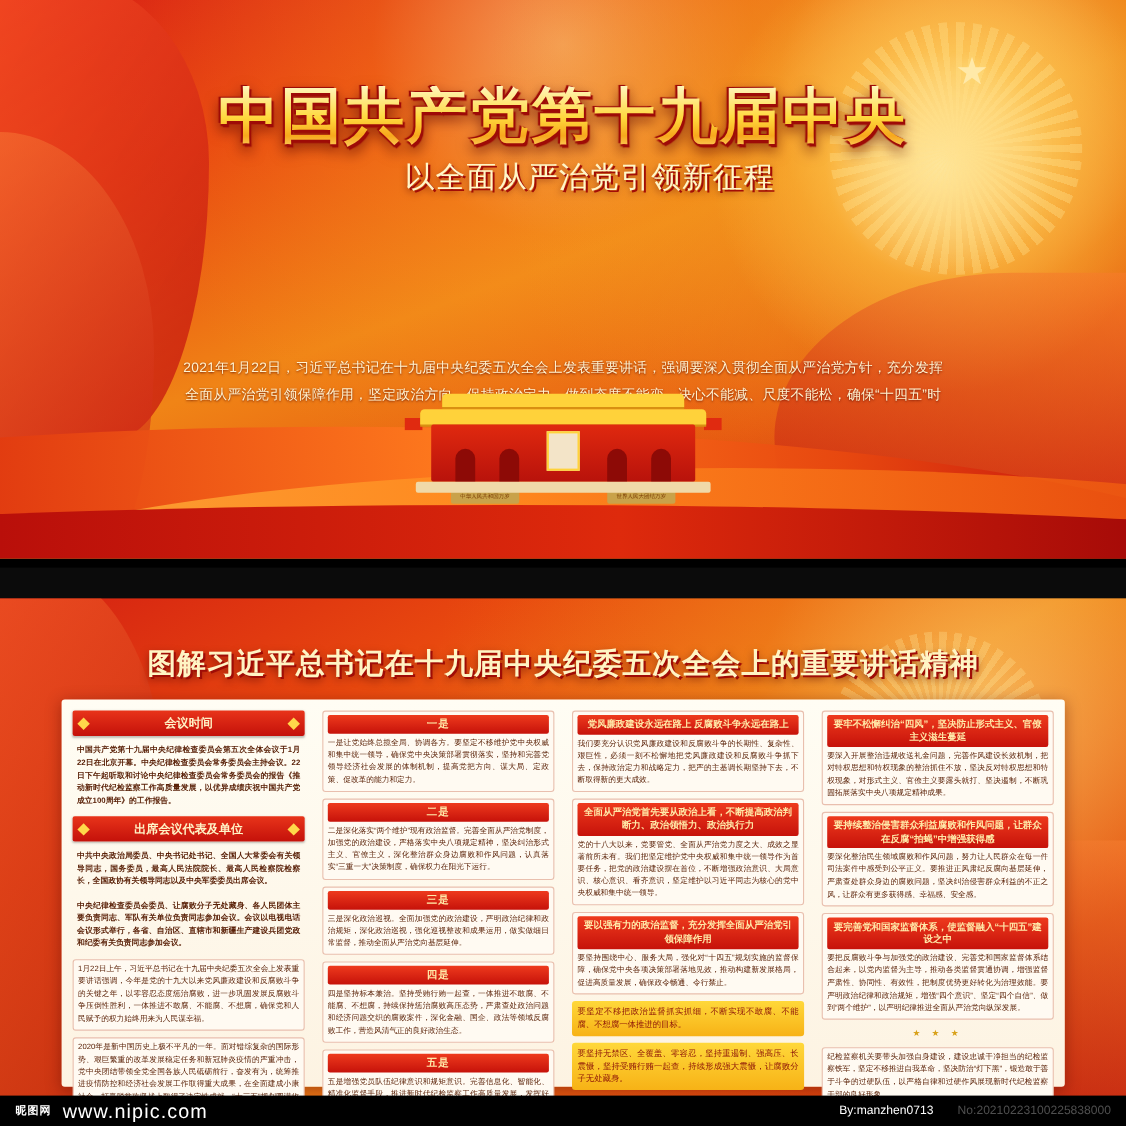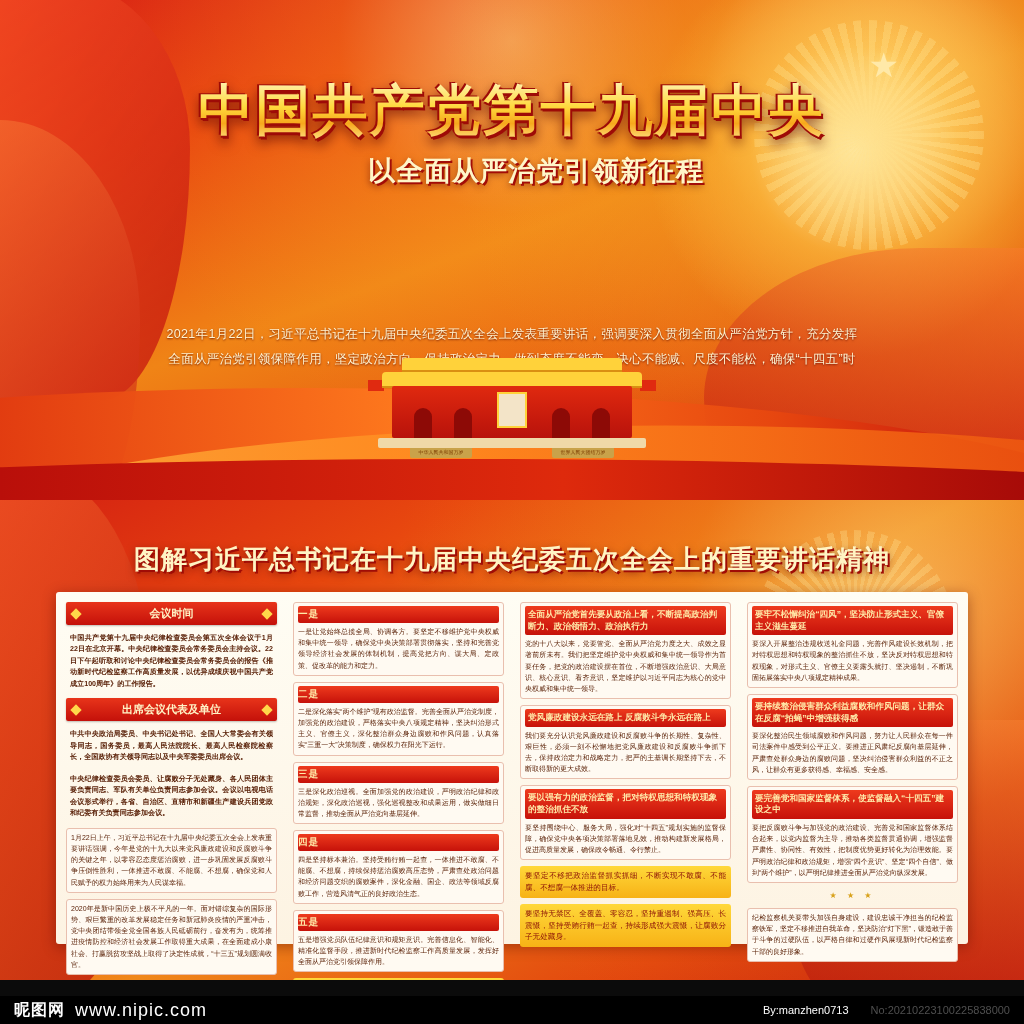--- a/index.html
+++ b/index.html
@@ -69,28 +69,28 @@
   }
 
   .title-wrap{position:absolute;left:0;top:78px;width:1024px;text-align:center;}
   .title-main{
     font-size:55px;font-weight:bold;letter-spacing:2px;line-height:1.18;
     color:#ffe14a;
     background:linear-gradient(180deg,#fff6bd 0%,#ffd83c 45%,#f7a81c 70%,#ffe98e 100%);
     -webkit-background-clip:text;background-clip:text;color:transparent;
     text-shadow:0 3px 0 rgba(140,10,5,.0);
     filter:drop-shadow(2px 3px 0 #9e0b07) drop-shadow(-2px -1px 0 #9e0b07) drop-shadow(0 5px 6px rgba(90,5,2,.55));
-    font-family:Liberation Sans, sans-serif;
+    font-family:Liberation Mono, monospace;
   }
   .title-sub{
     margin-top:16px;font-size:29px;font-weight:bold;color:#fff6c9;letter-spacing:1px;
     text-shadow:2px 2px 0 #a30d07, 0 3px 7px rgba(80,5,2,.6);
   }
   .title-sub2{
-    margin-top:10px;font-size:27px;font-weight:bold;color:#fff6c9;letter-spacing:1px;
+    margin-top:0;font-size:27px;font-weight:normal;color:#fff6c9;letter-spacing:1px;
     text-shadow:2px 2px 0 #a30d07, 0 3px 7px rgba(80,5,2,.6);
     padding-left:48px;
   }
   .summary{
     position:absolute;left:50%;transform:translateX(-50%);top:322px;width:700px;
     text-align:center;color:#fff3d0;font-size:12.5px;line-height:2.0;letter-spacing:.3px;
     text-shadow:0 1px 2px rgba(90,10,4,.8);
   }
 
   
@@ -99,21 +99,21 @@
   .tm-roof2{position:absolute;left:40px;top:12px;width:220px;height:12px;background:#ffd23a;border-radius:4px 4px 0 0;box-shadow:0 2px 0 #d98f12;}
   .tm-body{position:absolute;left:30px;top:40px;width:240px;height:52px;background:linear-gradient(180deg,#e0290f,#b8120b);border-radius:2px;}
   .tm-gate{position:absolute;top:22px;width:18px;height:30px;background:#8d0a06;border-radius:9px 9px 0 0;}
   .tm-portrait{position:absolute;left:50%;transform:translateX(-50%);top:6px;width:26px;height:32px;background:#f3e4c8;border:2px solid #ffd23a;}
   .tm-base{position:absolute;left:16px;top:92px;width:268px;height:10px;background:#f0d9a8;border-radius:2px;}
   .tm-flag{position:absolute;width:16px;height:11px;background:#e02a10;}
   .tm-plaque{position:absolute;top:60px;height:12px;background:#c9a24a;border-radius:2px;color:#7a3b00;font-size:5px;text-align:center;line-height:12px;letter-spacing:0;}
 
   
   .board{
-    position:absolute;left:0;top:500px;width:1024px;height:480px;
+    position:absolute;left:0;top:544px;width:1024px;height:480px;
     background:
       radial-gradient(circle at 88% 22%, rgba(255,220,130,.55) 0%, rgba(240,150,30,.25) 22%, rgba(210,40,15,0) 52%),
       linear-gradient(150deg,#d42012 0%,#e8480f 25%,#f0871a 52%,#e2460e 78%,#c1110b 100%);
     overflow:hidden;
   }
   .board .sun2{position:absolute;right:70px;top:30px;width:200px;height:200px;border-radius:50%;
     background:repeating-conic-gradient(from 0deg, rgba(255,228,150,.30) 0deg 4deg, rgba(255,190,60,0) 4deg 8deg),
       radial-gradient(circle,rgba(255,230,150,.45),rgba(255,170,30,0) 70%);}
   .board .rib-l{position:absolute;left:-50px;top:-30px;width:200px;height:520px;
     background:linear-gradient(130deg,rgba(255,110,45,.75),rgba(180,14,10,.9));
@@ -152,40 +152,40 @@
   .para{
     font-size:7.2px;line-height:1.62;color:#5a2108;text-align:justify;
     padding:2px 4px;
     font-weight:bold;
   }
   .card{
     border:1px solid #e9bfae;border-radius:3px;padding:3px 4px 4px;background:#fffaf2;
   }
   .card .bar{
     background:linear-gradient(180deg,#ee3a1d,#c6120a);color:#ffe9a8;font-weight:bold;
-    font-size:9.5px;text-align:left;border-radius:2px;padding:2px 0;margin-bottom:3px;
+    font-size:9.5px;text-align:center;border-radius:2px;padding:2px 0;margin-bottom:3px;
     letter-spacing:1px;
   }
   .card .bar.wide{font-size:8.6px;letter-spacing:0;line-height:1.35;padding:3px 3px;}
   .card .txt{font-size:7px;line-height:1.6;color:#5c2309;text-align:justify;}
   .yellow-note{
     background:linear-gradient(180deg,#ffd83a,#f7b216);
     color:#8c1208;font-weight:normal;font-size:7.6px;line-height:1.55;
     border-radius:3px;padding:4px 5px;text-align:justify;
   }
   .stars{color:#d8a11a;font-size:8px;text-align:center;letter-spacing:4px;margin:2px 0;}
   .col1 .para{font-size:7.1px;}
 
   
   .footer{
     position:absolute;left:0;bottom:0;width:1024px;height:28px;background:#000;
     display:flex;align-items:center;justify-content:space-between;padding:0 14px;box-sizing:border-box;
   }
   .foot-left{display:flex;align-items:center;gap:10px;}
-  .foot-logo{color:#fff;font-size:16px;font-weight:bold;letter-spacing:1px;}
+  .foot-logo{color:#fff;font-size:10px;font-weight:bold;letter-spacing:1px;}
   .foot-url{color:#fff;font-size:18px;letter-spacing:1px;}
   .foot-right{display:flex;align-items:center;gap:22px;}
   .foot-by{color:#fff;font-size:11px;}
   .foot-id{color:#4f4f4f;font-size:11px;}
   .strip-top{position:absolute;left:0;top:0;width:1024px;height:8px;background:#000;}
   .strip-mid{position:absolute;left:0;top:508px;width:1024px;height:8px;background:#000;}
 </style>
 </head>
 <body>
 
@@ -277,30 +277,30 @@
         </div>
         <div class="card">
           <div class="bar">五是</div>
           <div class="txt">五是增强党员队伍纪律意识和规矩意识。完善信息化、智能化、精准化监督手段，推进新时代纪检监察工作高质量发展，发挥好全面从严治党引领保障作用。</div>
         </div>
         <div class="yellow-note">党中央对党风廉政建设和反腐败斗争取得的成绩是满意的。</div>
       </div>
 
       <div class="col col3">
         <div class="card">
-          <div class="bar wide">全面从严治党首先要从政治上看，不断提高政治判断力、政治领悟力、政治执行力</div>
-          <div class="txt">党的十八大以来，党要管党、全面从严治党力度之大、成效之显著前所未有。我们把坚定维护党中央权威和集中统一领导作为首要任务，把党的政治建设摆在首位，不断增强政治意识、大局意识、核心意识、看齐意识，坚定维护以习近平同志为核心的党中央权威和集中统一领导。</div>
-        </div>
-        <div class="card">
           <div class="bar wide">党风廉政建设永远在路上
 反腐败斗争永远在路上</div>
           <div class="txt">我们要充分认识党风廉政建设和反腐败斗争的长期性、复杂性、艰巨性，必须一刻不松懈地把党风廉政建设和反腐败斗争抓下去，保持政治定力和战略定力，把严的主基调长期坚持下去，不断取得新的更大成效。</div>
         </div>
         <div class="card">
-          <div class="bar wide">要以强有力的政治监督，把对特权思想和特权现象的整治抓住不放</div>
+          <div class="bar wide">全面从严治党首先要从政治上看，不断提高政治判断力、政治领悟力、政治执行力</div>
+          <div class="txt">党的十八大以来，党要管党、全面从严治党力度之大、成效之显著前所未有。我们把坚定维护党中央权威和集中统一领导作为首要任务，把党的政治建设摆在首位，不断增强政治意识、大局意识、核心意识、看齐意识，坚定维护以习近平同志为核心的党中央权威和集中统一领导。</div>
+        </div>
+        <div class="card">
+          <div class="bar wide">要以强有力的政治监督，充分发挥全面从严治党引领保障作用</div>
           <div class="txt">要坚持围绕中心、服务大局，强化对“十四五”规划实施的监督保障，确保党中央各项决策部署落地见效，推动构建新发展格局，促进高质量发展，确保政令畅通、令行禁止。</div>
         </div>
         <div class="yellow-note">要坚定不移把政治监督抓实抓细，不断实现不敢腐、不能腐、不想腐一体推进的目标。</div>
         <div class="yellow-note">要坚持无禁区、全覆盖、零容忍，坚持重遏制、强高压、长震慑，坚持受贿行贿一起查，持续形成强大震慑，让腐败分子无处藏身。</div>
       </div>
 
       <div class="col col4">
         <div class="card">
           <div class="bar wide">要牢不松懈纠治“四风”，坚决防止形式主义、官僚主义滋生蔓延</div>
           <div class="txt">要深入开展整治违规收送礼金问题，完善作风建设长效机制，把对特权思想和特权现象的整治抓住不放，坚决反对特权思想和特权现象，对形式主义、官僚主义要露头就打、坚决遏制，不断巩固拓展落实中央八项规定精神成果。</div>

